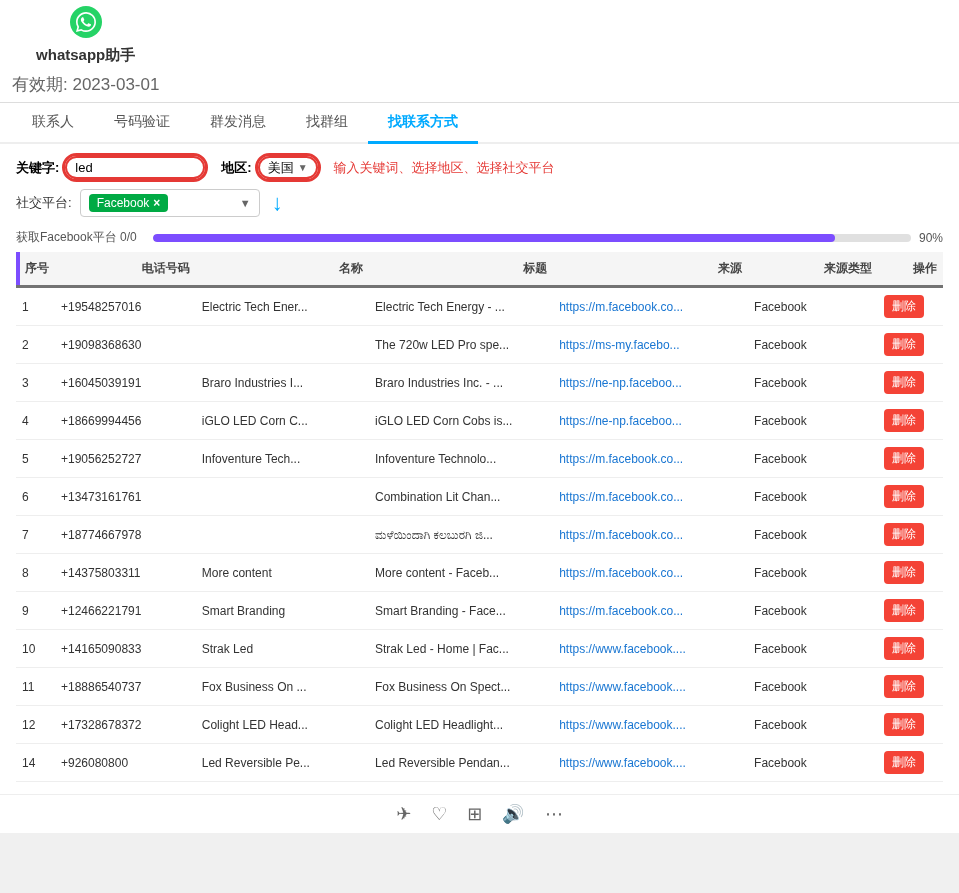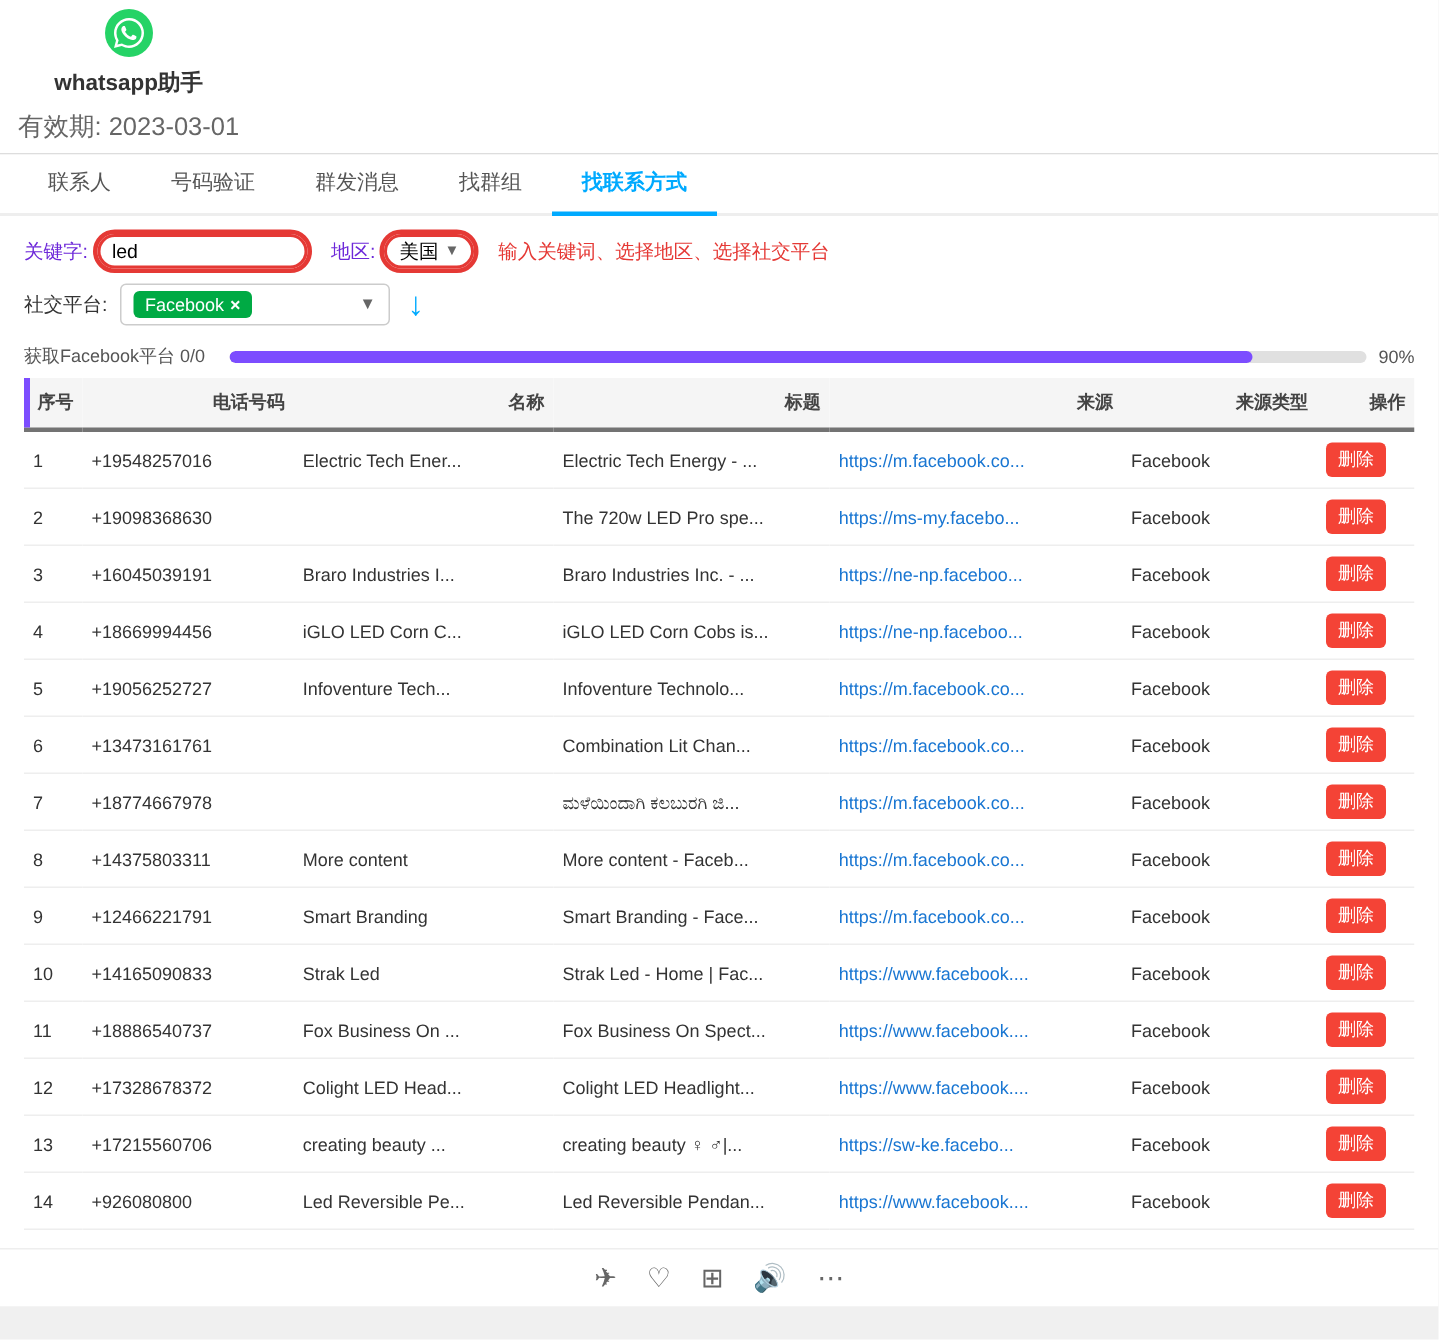--- a/index.html
+++ b/index.html
@@ -21,21 +21,21 @@
     .nav-tab {
       padding: 10px 20px; cursor: pointer; color: #555; font-size: 14px;
       border-bottom: 3px solid transparent; margin-bottom: -2px;
     }
     .nav-tab.active { color: #00aaff; border-bottom: 3px solid #00aaff; font-weight: bold; }
 
     .content-area { background: #fff; padding: 12px 16px; }
 
     .filter-row { display: flex; align-items: center; gap: 16px; margin-bottom: 10px; flex-wrap: wrap; }
     .filter-group { display: flex; align-items: center; gap: 6px; }
-    .filter-label { font-size: 13px; color: #6d28d9; white-space: nowrap; }
+    .filter-label { font-size: 13px; color: #000000; white-space: nowrap; font-weight: bold; }
 
     .keyword-input-wrap {
       border: 2px solid #e53935; border-radius: 20px; padding: 2px 8px;
       display: flex; align-items: center;
     }
     .keyword-input {
       border: none; outline: none; font-size: 13px; width: 120px; background: transparent;
     }
 
     .region-wrap {
@@ -323,29 +323,20 @@
           <tr>
             <td class="col-seq">12</td>
             <td class="col-phone">+17328678372</td>
             <td class="col-name">Colight LED Head...</td>
             <td class="col-title">Colight LED Headlight...</td>
             <td class="col-source"><a class="source-link" href="#">https://www.facebook....</a></td>
             <td class="col-type">Facebook</td>
             <td class="col-action"><button class="del-btn">删除</button></td>
           </tr>
           <tr>
-            <td class="col-seq">13</td>
-            <td class="col-phone">+17215560706</td>
-            <td class="col-name">creating beauty ...</td>
-            <td class="col-title">creating beauty ♀ ♂|...</td>
-            <td class="col-source"><a class="source-link" href="#">https://sw-ke.facebo...</a></td>
-            <td class="col-type">Facebook</td>
-            <td class="col-action"><button class="del-btn">删除</button></td>
-          </tr>
-          <tr>
             <td class="col-seq">14</td>
             <td class="col-phone">+926080800</td>
             <td class="col-name">Led Reversible Pe...</td>
             <td class="col-title">Led Reversible Pendan...</td>
             <td class="col-source"><a class="source-link" href="#">https://www.facebook....</a></td>
             <td class="col-type">Facebook</td>
             <td class="col-action"><button class="del-btn">删除</button></td>
           </tr>
         </tbody>
     </table>

